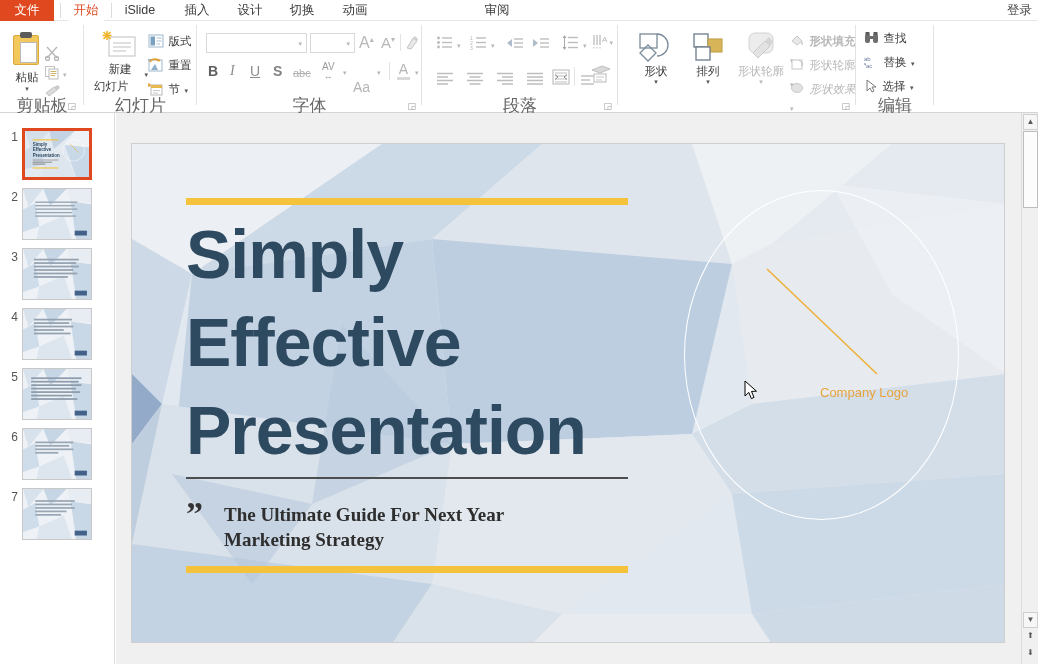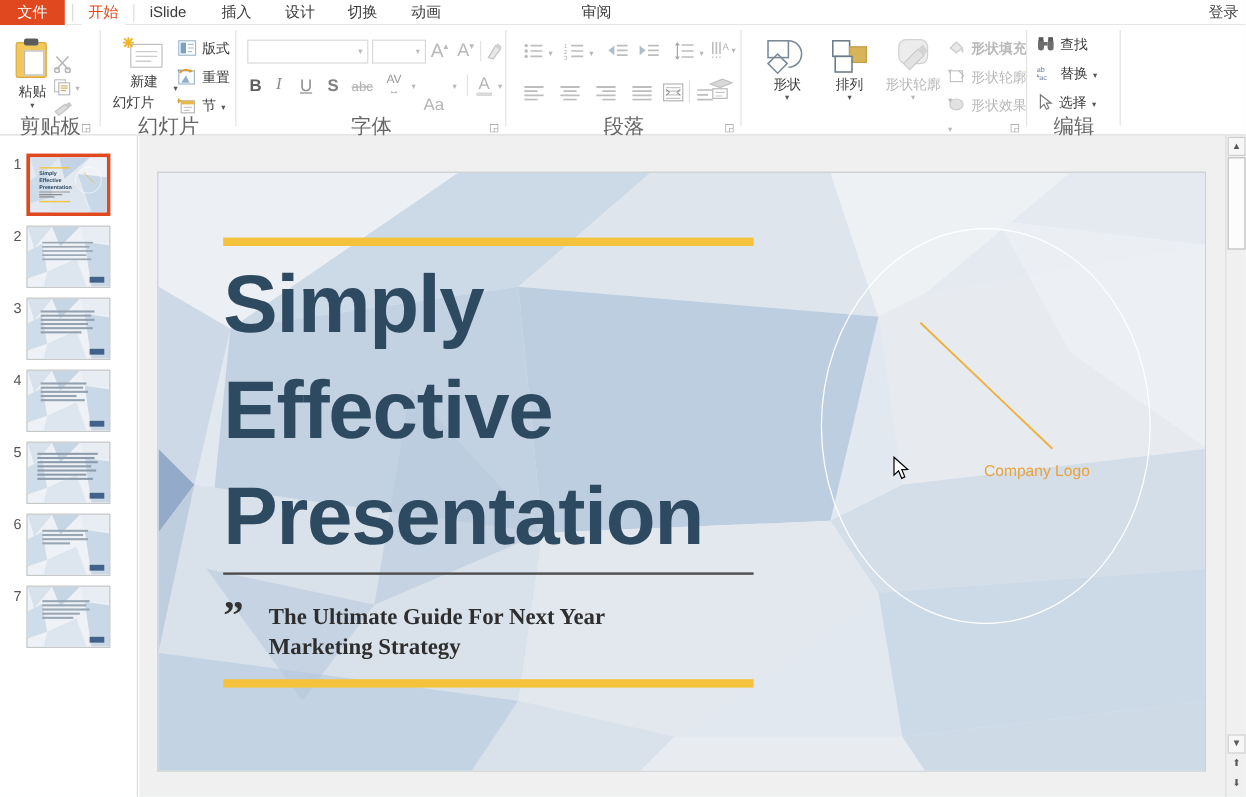--- a/index.html
+++ b/index.html
@@ -545,21 +545,21 @@
         <rect x="2" y="2" width="10" height="9" fill="#fff" stroke="#c5c5c5"></rect>
         <path d="M9 2 L13 6 L11 8" stroke="#bdbdbd" fill="none"></path>
       </svg>
       <span class="btnlbl dim" style="display:inline;">形状轮廓</span>
       <span class="caret dim">▾</span>
     </div>
     <div class="btn" style="left:172px;top:58px;">
       <svg width="15" height="13" viewBox="0 0 15 13" style="vertical-align:-2px;">
         <ellipse cx="7" cy="6" rx="5.5" ry="4.5" fill="#e2e2e2" stroke="#cbcbcb"></ellipse>
       </svg>
-      <span class="btnlbl dim" style="display:inline;">形状效果</span>
+      <span class="btnlbl dim" style="display:inline;font-style:italic;">形状效果</span>
       <span class="caret dim">▾</span>
     </div>
 
     <div class="dlaunch" style="right:6px;bottom:2px;">◲</div>
     <div class="gsep"></div>
   </div>
 
   <div class="grp" style="left:856px;width:78px;">
     <div class="btn" style="left:8px;top:7px;">
       <svg width="15" height="13" viewBox="0 0 15 13" style="vertical-align:-2px;">

